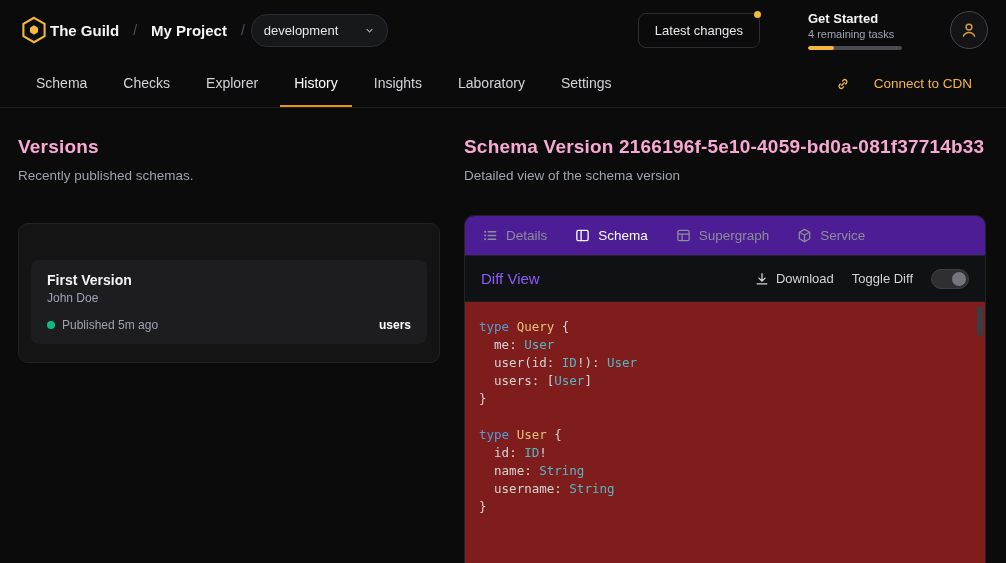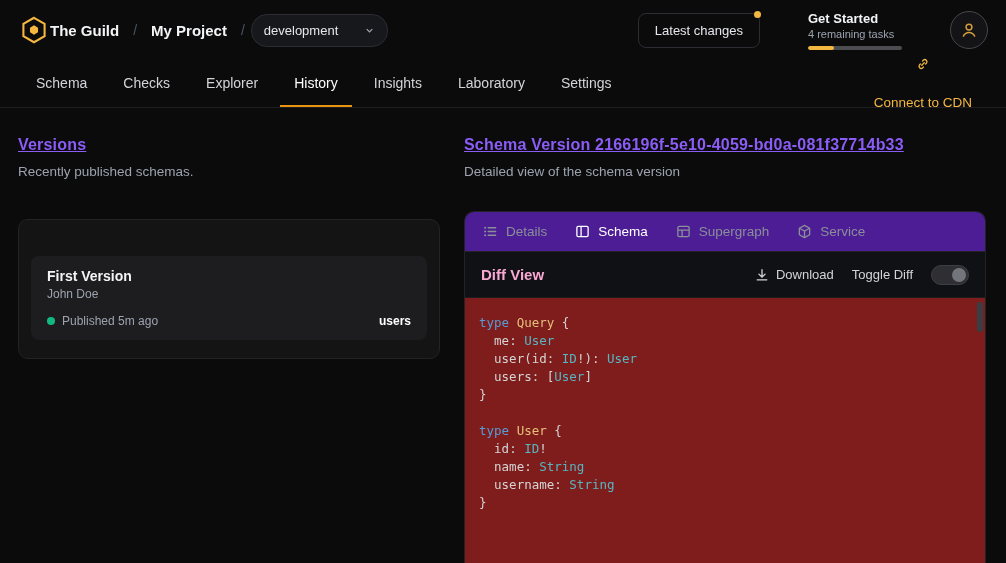--- a/index.html
+++ b/index.html
@@ -22,46 +22,46 @@
   .gs-sub { font-size:11px; color:#9ca3af; margin-top:2px; white-space:nowrap; }
   .gs-bar { margin-top:6px; height:4px; border-radius:2px; background:#4b4d52; overflow:hidden; }
   .gs-fill { height:100%; background:#f4b740; border-radius:2px; }
   .avatar { width:38px; height:38px; border-radius:50%; border:1px solid #46474c; background:#141416; display:flex; align-items:center; justify-content:center; }
 
   
   .nav { height:48px; display:flex; align-items:stretch; justify-content:space-between; border-bottom:1px solid #1d1e21; padding:0 22px; }
   .nav-tabs { display:flex; gap:8px; }
   .nav-tab { padding:0 14px; font-size:14px; color:#d4d4d8; border-bottom:2px solid transparent; }
   .nav-tab.active { color:#ffffff; border-bottom-color:#e8940f; }
-  .cdn-link { display:flex; align-items:center; gap:24px; color:#f4b740; font-size:13.5px; align-self:center; text-decoration:none; padding-right:12px;flex-direction:column; }
+  .cdn-link { display:flex; align-items:center; gap:24px; color:#f4b740; font-size:13.5px; align-self:center; text-decoration:none; padding-right:12px; }
 
   
   .main { display:flex; height:455px; }
   .col-left { width:464px; padding:28px 24px 0 18px; }
   .col-right { flex:1; padding:28px 20px 0 0; display:flex; flex-direction:column; min-height:0; }
-  .sec-title { font-size:16px; font-weight:700; color:#8b5cf6; letter-spacing:.2px;text-decoration:underline; }
+  .sec-title { font-size:19px; font-weight:700; color:#f9a8d4; letter-spacing:.2px; }
   .sec-sub { font-size:13.5px; color:#9ca3af; margin-top:10px; }
 
   
   .versions-card { margin-top:40px; background:#141415; border:1px solid #232326; border-radius:10px; padding:36px 12px 10px; height:140px; }
   .version-item { background:#1d1d20; border-radius:8px; padding:12px 16px; }
   .v-name { font-size:14px; font-weight:600; color:#f4f4f5; }
   .v-author { font-size:12px; color:#9ca3af; margin-top:3px; }
   .v-meta { display:flex; align-items:center; gap:7px; margin-top:13px; font-size:12px; color:#9ca3af; }
   .pub-dot { width:8px; height:8px; border-radius:50%; background:#10b981; flex:none; }
   .v-service { margin-left:auto; color:#ffffff; font-weight:700; font-size:12px; }
 
   
   .detail-panel { margin-top:32px; border:1px solid #232326; border-bottom:none; border-radius:10px 10px 0 0; flex:1; min-height:0; display:flex; flex-direction:column; overflow:hidden; background:#101114; }
   .panel-tabs { display:flex; align-items:center; gap:28px; height:40px; padding:0 18px; background:#4c1d95; border-bottom:1px solid #232326; flex:none; }
   .panel-tab { display:flex; align-items:center; gap:8px; font-size:13.5px; color:#8b8f98; }
   .panel-tab.active { color:#ffffff; }
   .pt-icon { display:flex; align-items:center; }
   .diff-header { display:flex; align-items:center; justify-content:space-between; height:45px; padding:0 16px; flex:none; }
-  .diff-title { font-size:15px; font-weight:700; color:#f9a8d4; }
+  .diff-title { font-size:15px; font-weight:400; color:#8b5cf6; }
   .diff-actions { display:flex; align-items:center; gap:18px; }
   .download-btn { display:flex; align-items:center; gap:7px; font-size:13px; color:#d4d4d8; }
   .toggle-label { font-size:13px; color:#d4d4d8; }
   .toggle { width:38px; height:20px; border-radius:10px; background:#2e2e33; border:1px solid #3d3d44; position:relative; flex:none; }
   .toggle .knob { position:absolute; top:2px; left:2px; width:14px; height:14px; border-radius:50%; background:#74747c; }
   .toggle.on .knob { left:20px; }
 
   
   .code { position:relative; flex:1; background:#7f1d1d; border-top:1px solid #1c1d21; padding:16px 20px 17px 14px; font-size:12.5px; line-height:18px; overflow:hidden; }
   .code, .code * { font-family:"DejaVu Sans Mono", monospace; }

